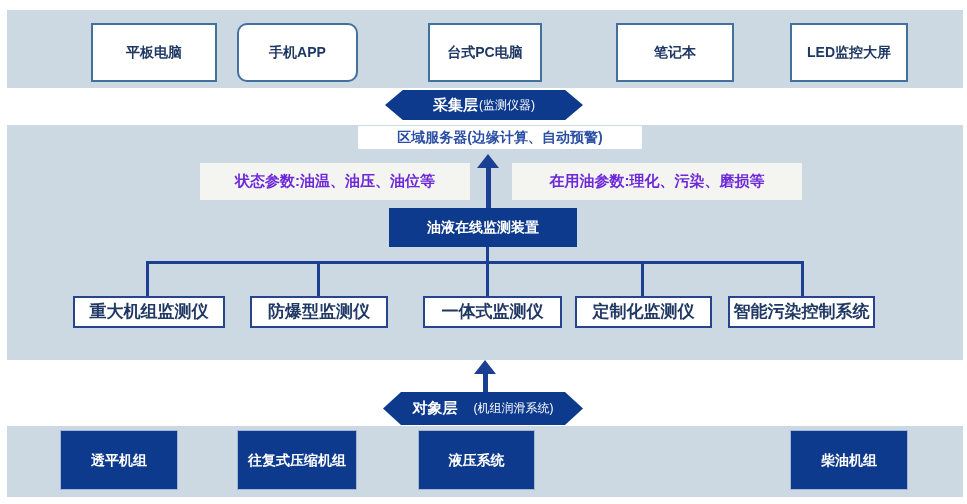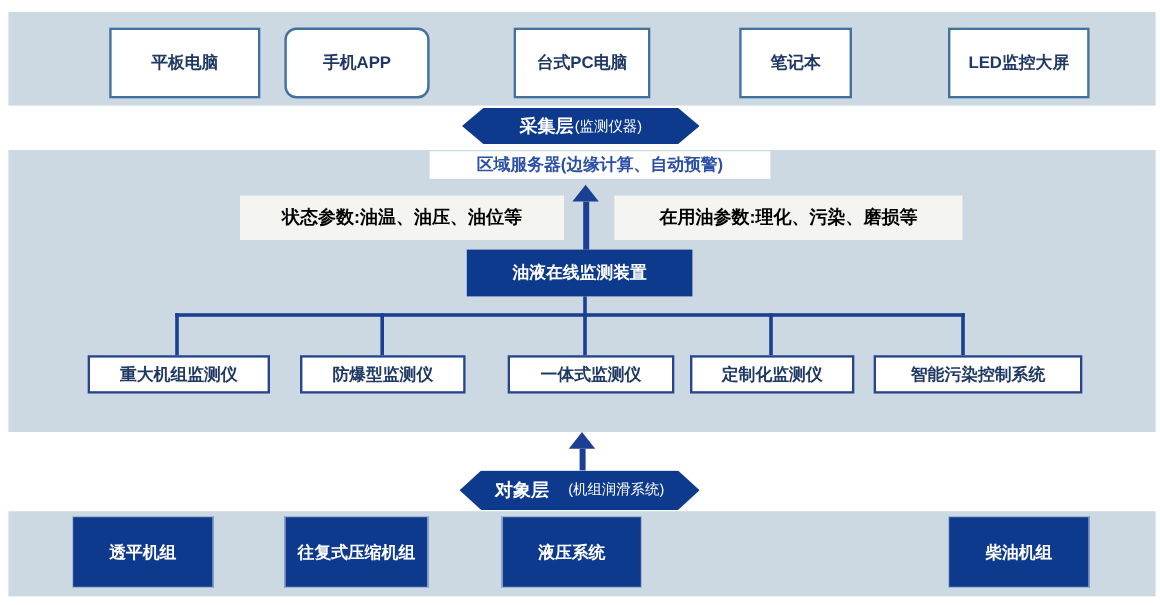--- a/index.html
+++ b/index.html
@@ -10,38 +10,38 @@
   .band{position:absolute;left:7px;width:956px;background:#cdd9e2;}
   .band-top{top:10px;height:78px;}
   .band-mid{top:125px;height:235px;}
   .band-bottom{top:426px;height:71px;}
 
   .wbox,.mbox,.dbox{
     position:absolute;display:flex;align-items:center;justify-content:center;
     box-sizing:border-box;text-align:center;line-height:1.15;
   }
   .wbox{background:#ffffff;border:2px solid #41719c;color:#1f3864;font-size:14px;font-weight:600;}
-  .mbox{background:#ffffff;border:2px solid #27458e;color:#1f3864;font-size:14px;font-weight:700;}
+  .mbox{background:#ffffff;border:2px solid #27458e;color:#1f3864;font-size:17px;font-weight:700;}
   .dbox{background:#0e3a8d;border:1px solid #a3b6d2;color:#ffffff;font-size:14px;font-weight:700;}
 
   .hex{
     position:absolute;display:flex;align-items:center;justify-content:center;gap:1px;
     background:#0e3a8d;color:#ffffff;
     clip-path:polygon(9% 0%,91% 0%,100% 50%,91% 100%,9% 100%,0% 50%);
   }
   .hex .t1{font-size:15px;font-weight:700;}
   .hex .t2{font-size:12px;font-weight:400;}
 
   .server{
     position:absolute;display:flex;align-items:center;justify-content:center;
     background:#ffffff;color:#2b50a5;font-size:14px;font-weight:700;white-space:nowrap;
   }
   .plabel{
     position:absolute;display:flex;align-items:center;justify-content:center;
-    background:#f4f4f1;color:#000000;font-size:15px;font-weight:700;white-space:nowrap;
+    background:#f4f4f1;color:#6d28d9;font-size:15px;font-weight:700;white-space:nowrap;
   }
   .cline{position:absolute;background:#1b4093;}
 
   .arrow{position:absolute;display:flex;flex-direction:column;align-items:center;}
   .arrow .head{width:0;height:0;border-left:11px solid transparent;border-right:11px solid transparent;border-bottom:14px solid #1b4093;}
   .arrow .shaft{width:5px;flex:1;background:#1b4093;}
 </style>
 </head>
 <body>
 
@@ -53,21 +53,21 @@
 
   <div class="wbox" style="left:59px;top:23px;width:126px;height:59px;margin-left:32px;">
     <span>平板电脑</span>
   </div>
   <div class="wbox" style="left:237px;top:23px;width:121px;height:59px;border-radius:10px;">
     <span>手机APP</span>
   </div>
   <div class="wbox" style="left:428px;top:23px;width:114px;height:59px;">
     <span>台式PC电脑</span>
   </div>
-  <div class="wbox" style="left:616px;top:23px;width:94px;height:59px;">
+  <div class="wbox" style="left:616px;top:23px;width:118px;height:59px;">
     <span>笔记本</span>
   </div>
   <div class="wbox" style="left:790px;top:23px;width:118px;height:59px;">
     <span>LED监控大屏</span>
   </div>
 
   <div class="hex" style="left:385px;top:90px;width:198px;height:30px;">
     <span class="t1">采集层</span>
     <span class="t2">(监测仪器)</span>
   </div>
@@ -105,21 +105,21 @@
   </div>
   <div class="mbox" style="left:250px;top:296px;width:138px;height:32px;">
     <span>防爆型监测仪</span>
   </div>
   <div class="mbox" style="left:423px;top:296px;width:139px;height:32px;">
     <span>一体式监测仪</span>
   </div>
   <div class="mbox" style="left:575px;top:296px;width:137px;height:32px;">
     <span>定制化监测仪</span>
   </div>
-  <div class="mbox" style="left:728px;top:296px;width:174px;height:32px;">
+  <div class="mbox" style="left:728px;top:296px;width:147px;height:32px;">
     <span>智能污染控制系统</span>
   </div>
 
   <div class="arrow" style="left:474px;top:360px;width:22px;height:32px;">
     <div class="head"></div>
     <div class="shaft"></div>
   </div>
 
   <div class="hex" style="left:383px;top:392px;width:200px;height:33px;gap:16px;">
     <span class="t1">对象层</span>

